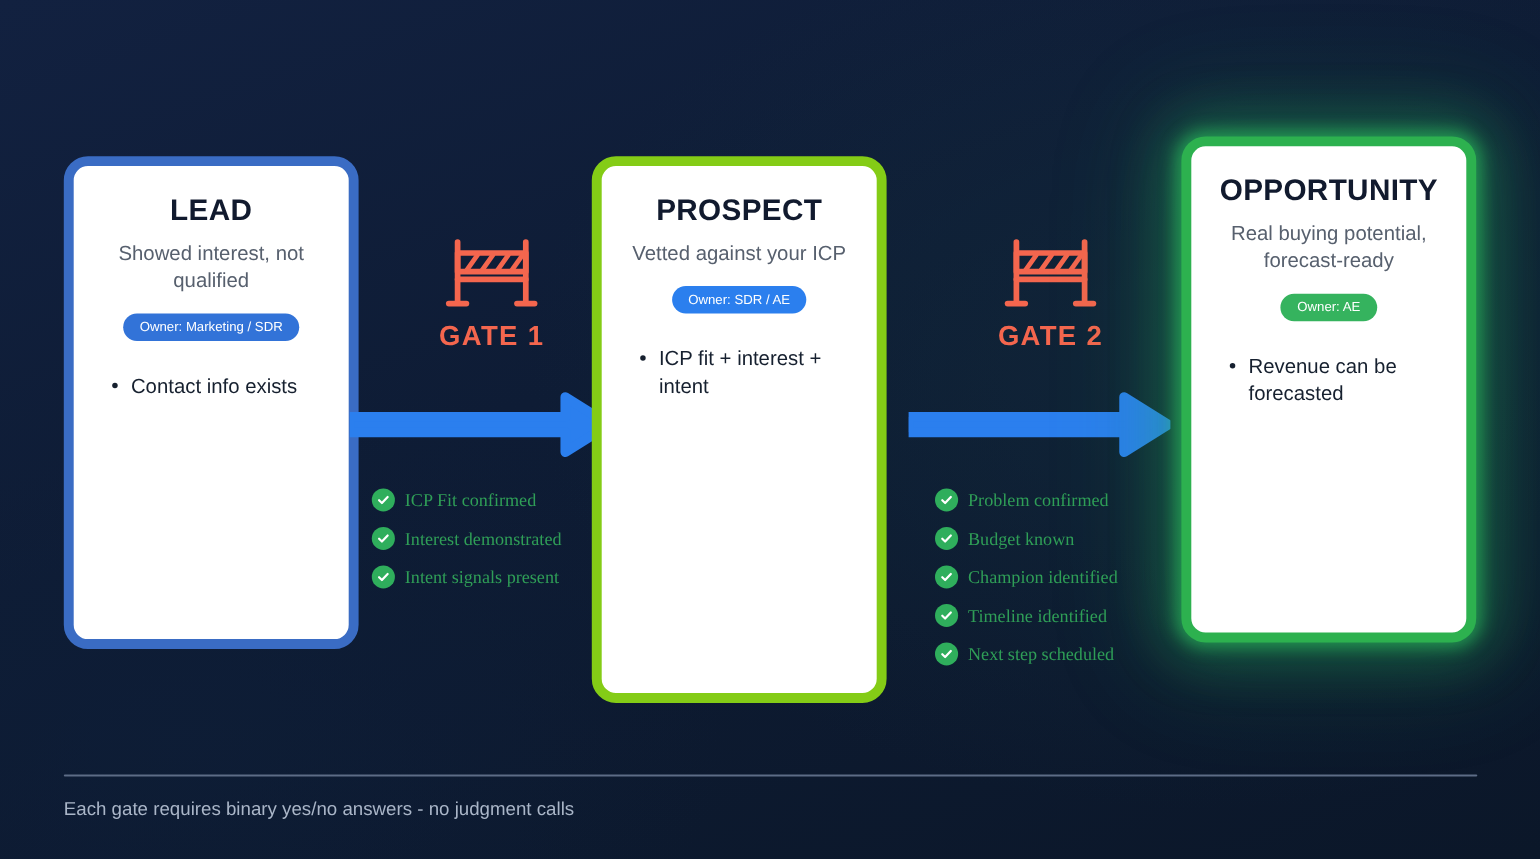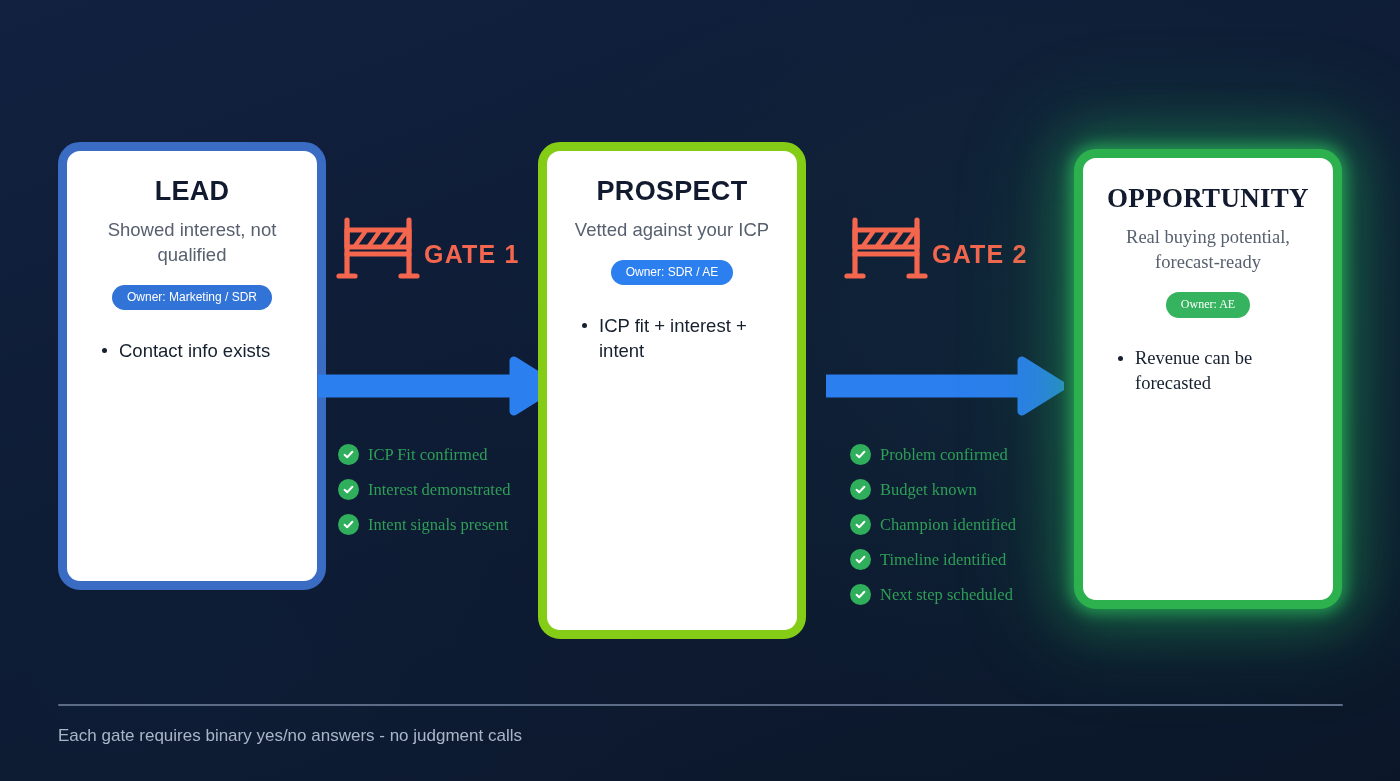--- a/index.html
+++ b/index.html
@@ -22,26 +22,25 @@
     background:#ffffff;
     border-radius:22px;
     display:flex;
     flex-direction:column;
     align-items:center;
     padding:26px 18px 0 18px;
   }
   .card.lead      { left:58px;   top:142px; width:268px; height:448px; border:9px solid #3a6cc4; }
   .card.prospect  { left:538px;  top:142px; width:268px; height:497px; border:9px solid #84cc16; }
   .card.opportunity {
-    left:1074px; top:149px; width:268px; height:460px;
+    left:1074px; top:124px; width:268px; height:460px;
     border:9px solid #2db14f;
     box-shadow:0 0 14px 5px rgba(45,200,95,0.55),
                0 0 46px 18px rgba(40,190,95,0.30),
                0 0 90px 36px rgba(35,170,90,0.16);
-    font-family:Liberation Serif, serif;
   }
 
   .card-title {
     font-size:27px;
     font-weight:bold;
     color:#111a2e;
     letter-spacing:0.3px;
     line-height:1.1;
     text-align:center;
   }
@@ -81,21 +80,21 @@
   .bullet::before {
     content:"";
     position:absolute;
     left:3px; top:10px;
     width:5px; height:5px;
     border-radius:50%;
     background:#16202f;
   }
 
   
-  .gate { position:absolute; width:230px; display:flex; align-items:center; }
+  .gate { position:absolute; width:230px; display:flex; flex-direction:column; align-items:center; }
   .gate.g1 { left:332px; top:216px; }
   .gate.g2 { left:840px; top:216px; }
   .gate-icon { width:92px; height:66px; }
   .gate-label {
     margin-top:10px;
     font-size:25px;
     font-weight:bold;
     color:#f4664e;
     letter-spacing:1.2px;
   }

